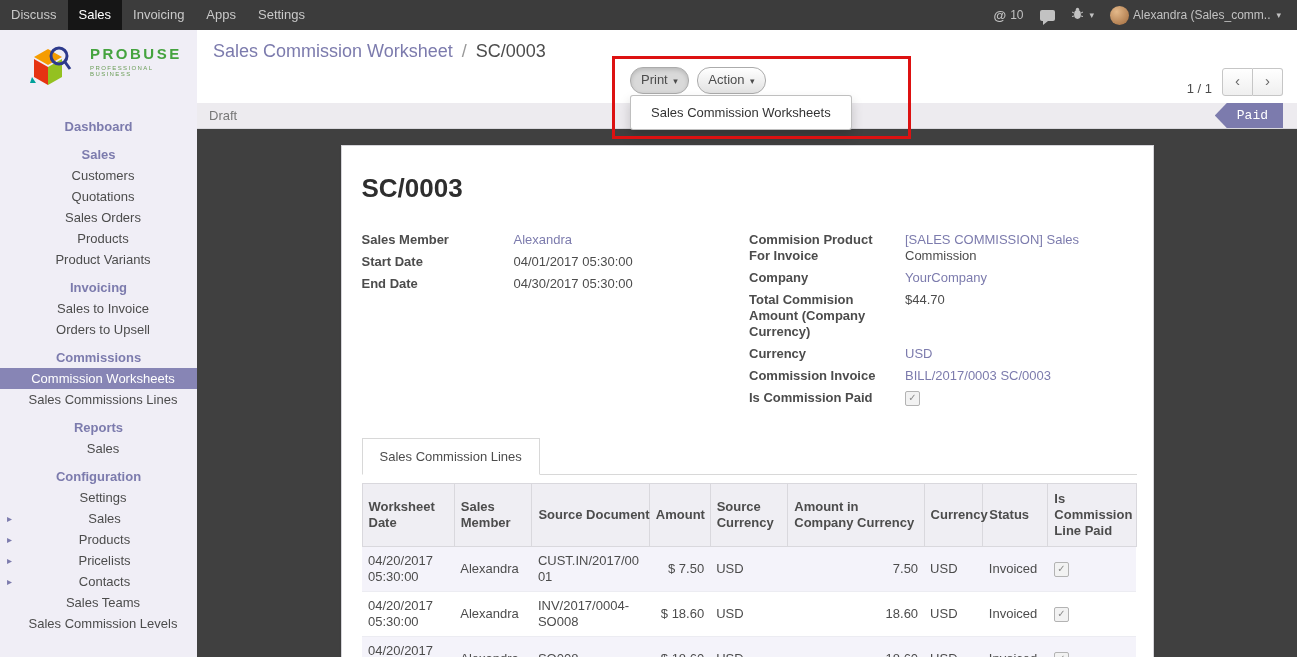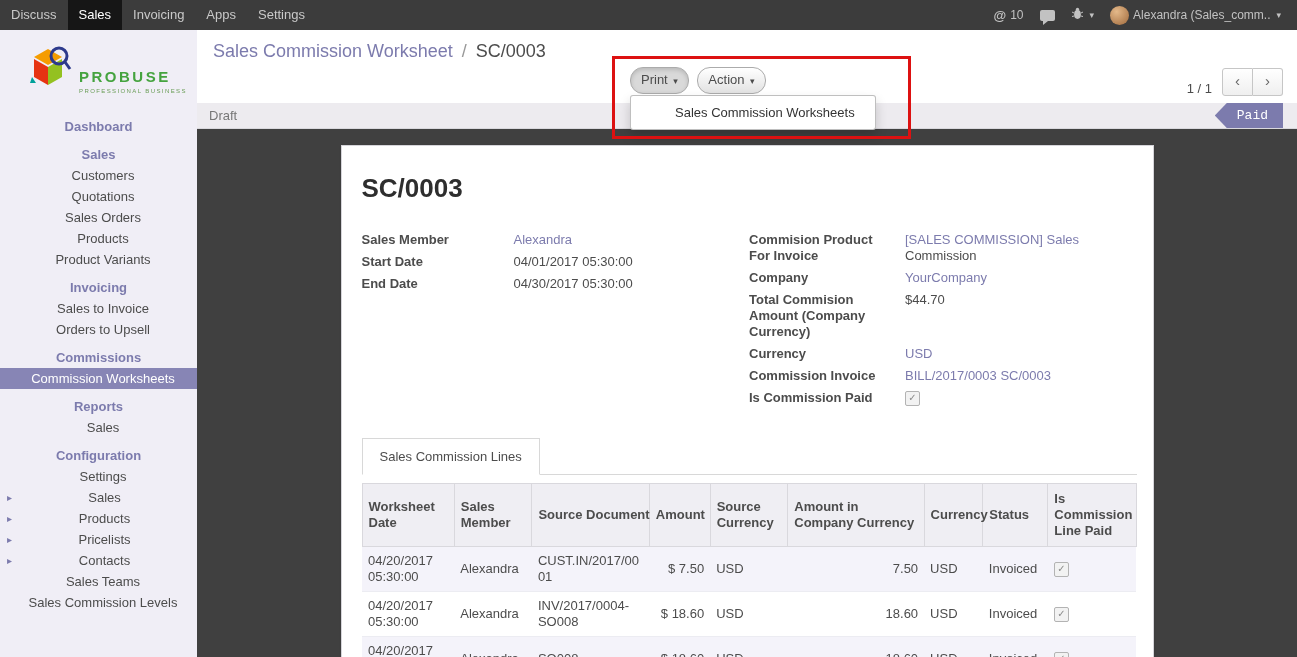--- a/index.html
+++ b/index.html
@@ -15,42 +15,42 @@
   .systray{display:flex;align-items:center;padding-right:8px;}
   .systray-item{display:flex;align-items:center;gap:4px;color:#c2c2c2;font-size:12px;padding:0 8px;height:30px;cursor:pointer;}
   .at-icon{font-size:13px;font-weight:bold;}
   .bubble-icon{width:15px;height:11px;background:#c2c2c2;border-radius:2px;position:relative;display:inline-block;}
   .bubble-icon::after{content:"";position:absolute;left:3px;bottom:-4px;border-style:solid;border-width:4px 5px 0 0;border-color:#c2c2c2 transparent transparent transparent;}
   .caret{font-size:9px;margin-left:2px;}
   .avatar{width:19px;height:19px;border-radius:50%;background:radial-gradient(circle at 35% 30%,#e4b98a,#a06a3c);display:inline-block;}
 
   
   .sidebar{position:absolute;top:30px;left:0;width:197px;bottom:0;background:#f0eef6;border-right:1px solid #dcdae4;overflow:hidden;}
-  .logo{display:flex;align-items:flex-end;gap:7px;padding:16px 6px 12px 28px;margin-bottom:10px;cursor:pointer;}
+  .logo{display:flex;align-items:flex-start;gap:18px;padding:16px 6px 12px 28px;margin-bottom:10px;cursor:pointer;}
   .logo-title{color:#45a33f;font-weight:bold;font-size:15px;letter-spacing:2.5px;line-height:1;}
   .logo-sub{color:#6a9d57;font-size:6px;letter-spacing:1.4px;margin-top:4px;line-height:1;}
   .side-section{margin-top:7px;text-align:center;}
   .side-section:first-child{margin-top:0;}
   .side-heading{display:block;color:#7c7bad;font-weight:bold;font-size:13px;padding:3px 8px;cursor:pointer;line-height:15px;}
   .side-item{display:block;color:#4c4c4c;font-size:13px;padding:3px 6px 3px 15px;cursor:pointer;line-height:15px;position:relative;}
   .side-item.selected{background:#8785b5;color:#fff;}
   .side-item.expandable{padding-left:18px;}
   .side-item .expander{position:absolute;left:7px;top:3px;color:#7c7bad;font-size:10px;}
 
   
   .main{position:absolute;left:197px;top:30px;right:0;bottom:0;background:#404040;}
   .control-panel{position:relative;height:73px;background:#fff;}
   .breadcrumb{padding:11px 0 0 16px;font-size:18px;color:#4c4c4c;}
   .breadcrumb .crumb-link{color:#7c7bad;cursor:pointer;}
   .breadcrumb .sep{color:#999;margin:0 4px;}
   .cp-buttons{position:absolute;left:433px;top:37px;}
   .btn{display:inline-block;font-size:13px;color:#4c4c4c;padding:4px 10px;border:1px solid #ababab;border-radius:13px;background:linear-gradient(#fff,#e2e2e2);cursor:pointer;margin-right:4px;line-height:16px;}
   .btn.open{background:#d9d9d9;box-shadow:inset 0 2px 4px rgba(0,0,0,.15);}
   .dropdown{position:absolute;left:0;top:28px;min-width:208px;background:#fff;border:1px solid rgba(0,0,0,.25);border-radius:3px;box-shadow:0 6px 12px rgba(0,0,0,.18);padding:4px 0;z-index:40;}
-  .dropdown-item{display:block;font-size:13px;color:#333;padding:5px 20px;white-space:nowrap;cursor:pointer;margin-left:24px;}
+  .dropdown-item{display:block;font-size:13px;color:#333;padding:5px 20px;white-space:nowrap;cursor:pointer;}
   .pager{position:absolute;right:14px;top:38px;display:flex;align-items:flex-end;gap:10px;}
   .pager-value{font-size:13px;color:#4c4c4c;}
   .pager-buttons{display:flex;}
   .pager-btn{width:29px;height:26px;border:1px solid #c6c6c6;background:linear-gradient(#fff,#efefef);color:#666;font-size:15px;line-height:24px;text-align:center;cursor:pointer;}
   .pager-btn.prev{border-radius:3px 0 0 3px;}
   .pager-btn.next{border-radius:0 3px 3px 0;border-left:none;}
 
   .status-strip{height:25px;background:#edebef;border-bottom:1px solid #d9d8dd;display:flex;justify-content:space-between;padding-right:14px;}
   .stage{font-size:13px;line-height:25px;padding:0 12px;color:#777;}
   .stage.active{background:#7c7bad;color:#fff;padding:0 15px 0 22px;clip-path:polygon(12px 0,100% 0,100% 100%,12px 100%,0 50%);font-family:Liberation Mono, monospace;}
@@ -153,20 +153,21 @@
         <a class="side-item">Product Variants</a>
       </div>
       <div class="side-section">
         <a class="side-heading">Invoicing</a>
         <a class="side-item">Sales to Invoice</a>
         <a class="side-item">Orders to Upsell</a>
       </div>
       <div class="side-section">
         <a class="side-heading">Commissions</a>
         <a class="side-item selected">Commission Worksheets</a>
+        <a class="side-item">Sales Commissions Lines</a>
       </div>
       <div class="side-section">
         <a class="side-heading">Reports</a>
         <a class="side-item">Sales</a>
       </div>
       <div class="side-section">
         <a class="side-heading">Configuration</a>
         <a class="side-item">Settings</a>
         <a class="side-item expandable">
           <span class="expander">▸</span><span>Sales</span>

